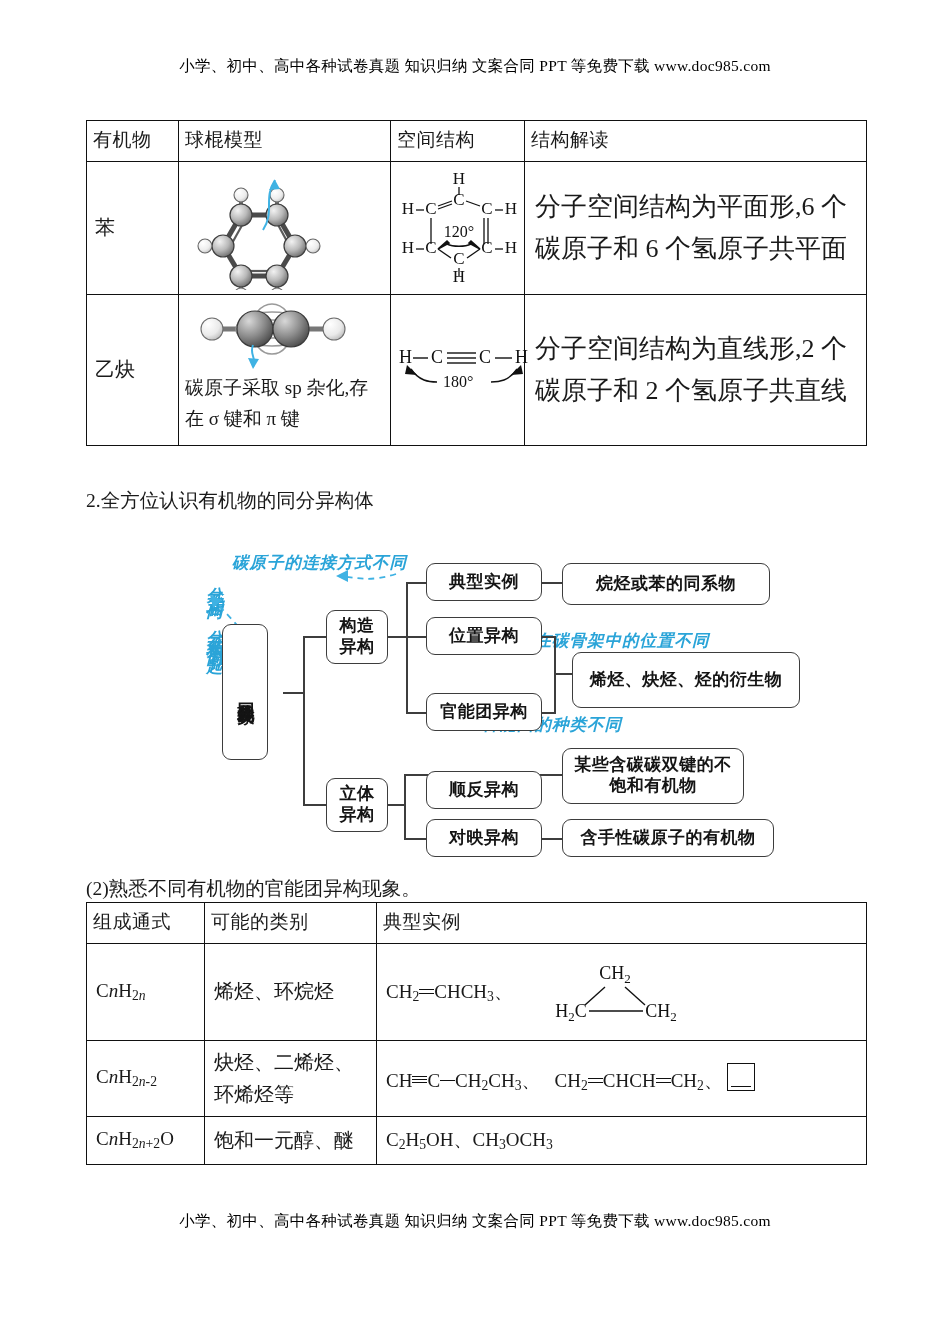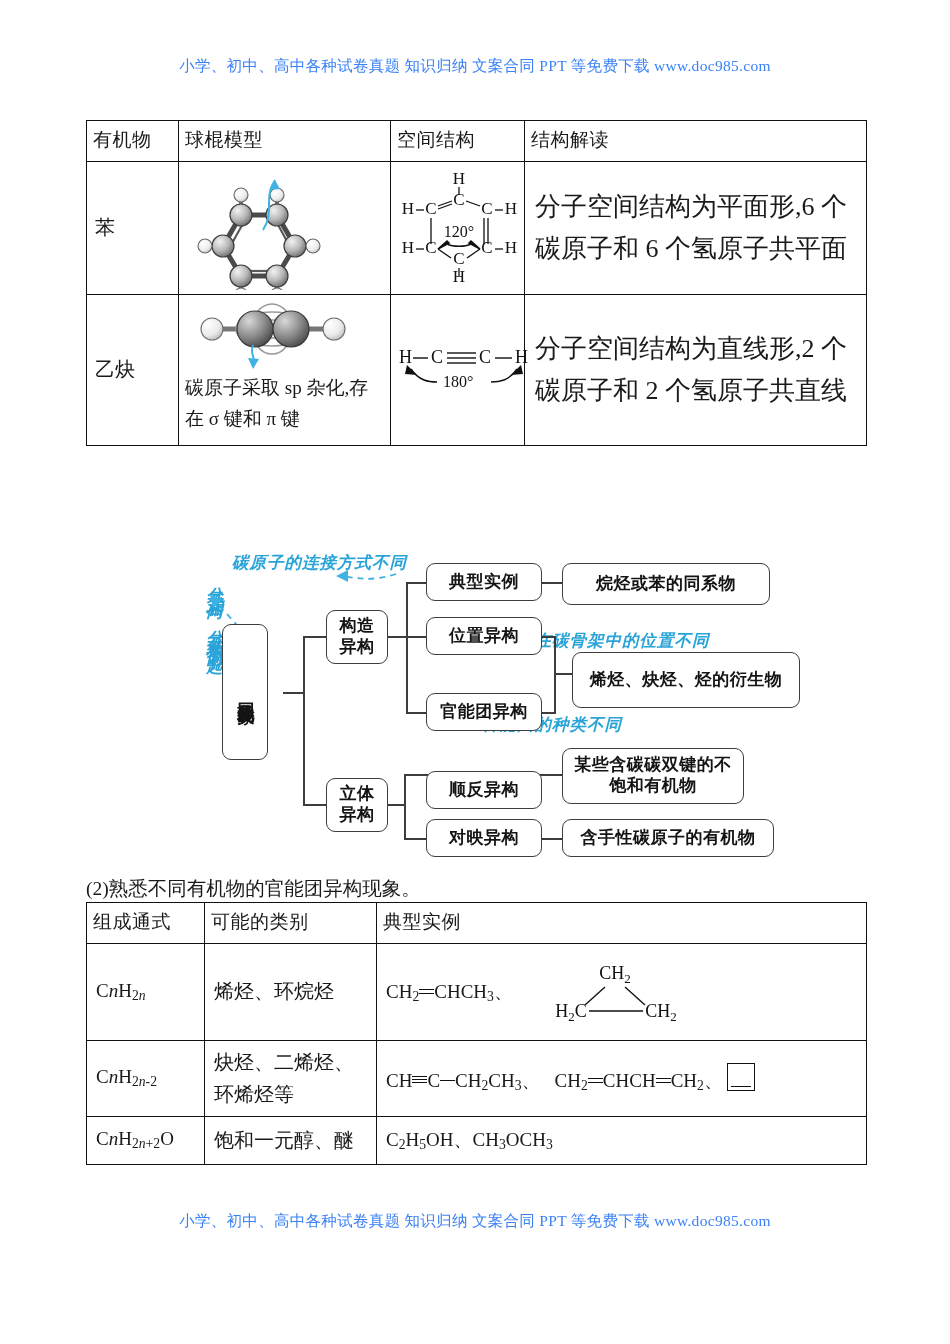--- a/index.html
+++ b/index.html
@@ -10,21 +10,21 @@
     color:#1a1a1a;
     position:relative;
     overflow:hidden;
   }
   .page { position:relative; width:950px; height:1344px; }
 
   .watermark {
     position:absolute; left:0; width:950px;
     text-align:center;
     font-family:"Liberation Serif", serif;
-    font-size:15.5px; color:#3b82f6; letter-spacing:0.3px;
+    font-size:15.5px; color:#000000; letter-spacing:0.3px;
   }
   .watermark.top { top:56px; }
   .watermark.bottom { top:1211px; }
 
   
   table.doc {
     position:absolute;
     border-collapse:collapse;
     table-layout:fixed;
   }
@@ -311,20 +311,21 @@
               <path d="M130 24 L120 34 L132 33 Z"></path>
             </g>
           </svg>
         </div>
       </td>
       <td class="cn desc">分子空间结构为直线形,2 个碳原子和 2 个氢原子共直线</td>
     </tr>
   </tbody>
     </table>
 
+  <div class="para cn" id="heading-2">2.全方位认识有机物的同分异构体</div>
 
   <div id="isomer-map">
 
     <div class="blue-note" style="left:72px; top:0px;">碳原子的连接方式不同</div>
     <div class="blue-note vert" style="left:4px; top:22px; height:250px; width:62px; line-height:1.45;">分子式相同,分子结构不同引起</div>
     <div class="blue-note" style="left:322px; top:78px;">官能团在碳骨架中的位置不同</div>
     <div class="blue-note" style="left:322px; top:162px;">官能团的种类不同</div>
 
     <svg style="position:absolute;left:0;top:0;" width="640" height="310">
       <g stroke="#3fb2e3" stroke-width="1.8" fill="none" stroke-dasharray="6 5">

